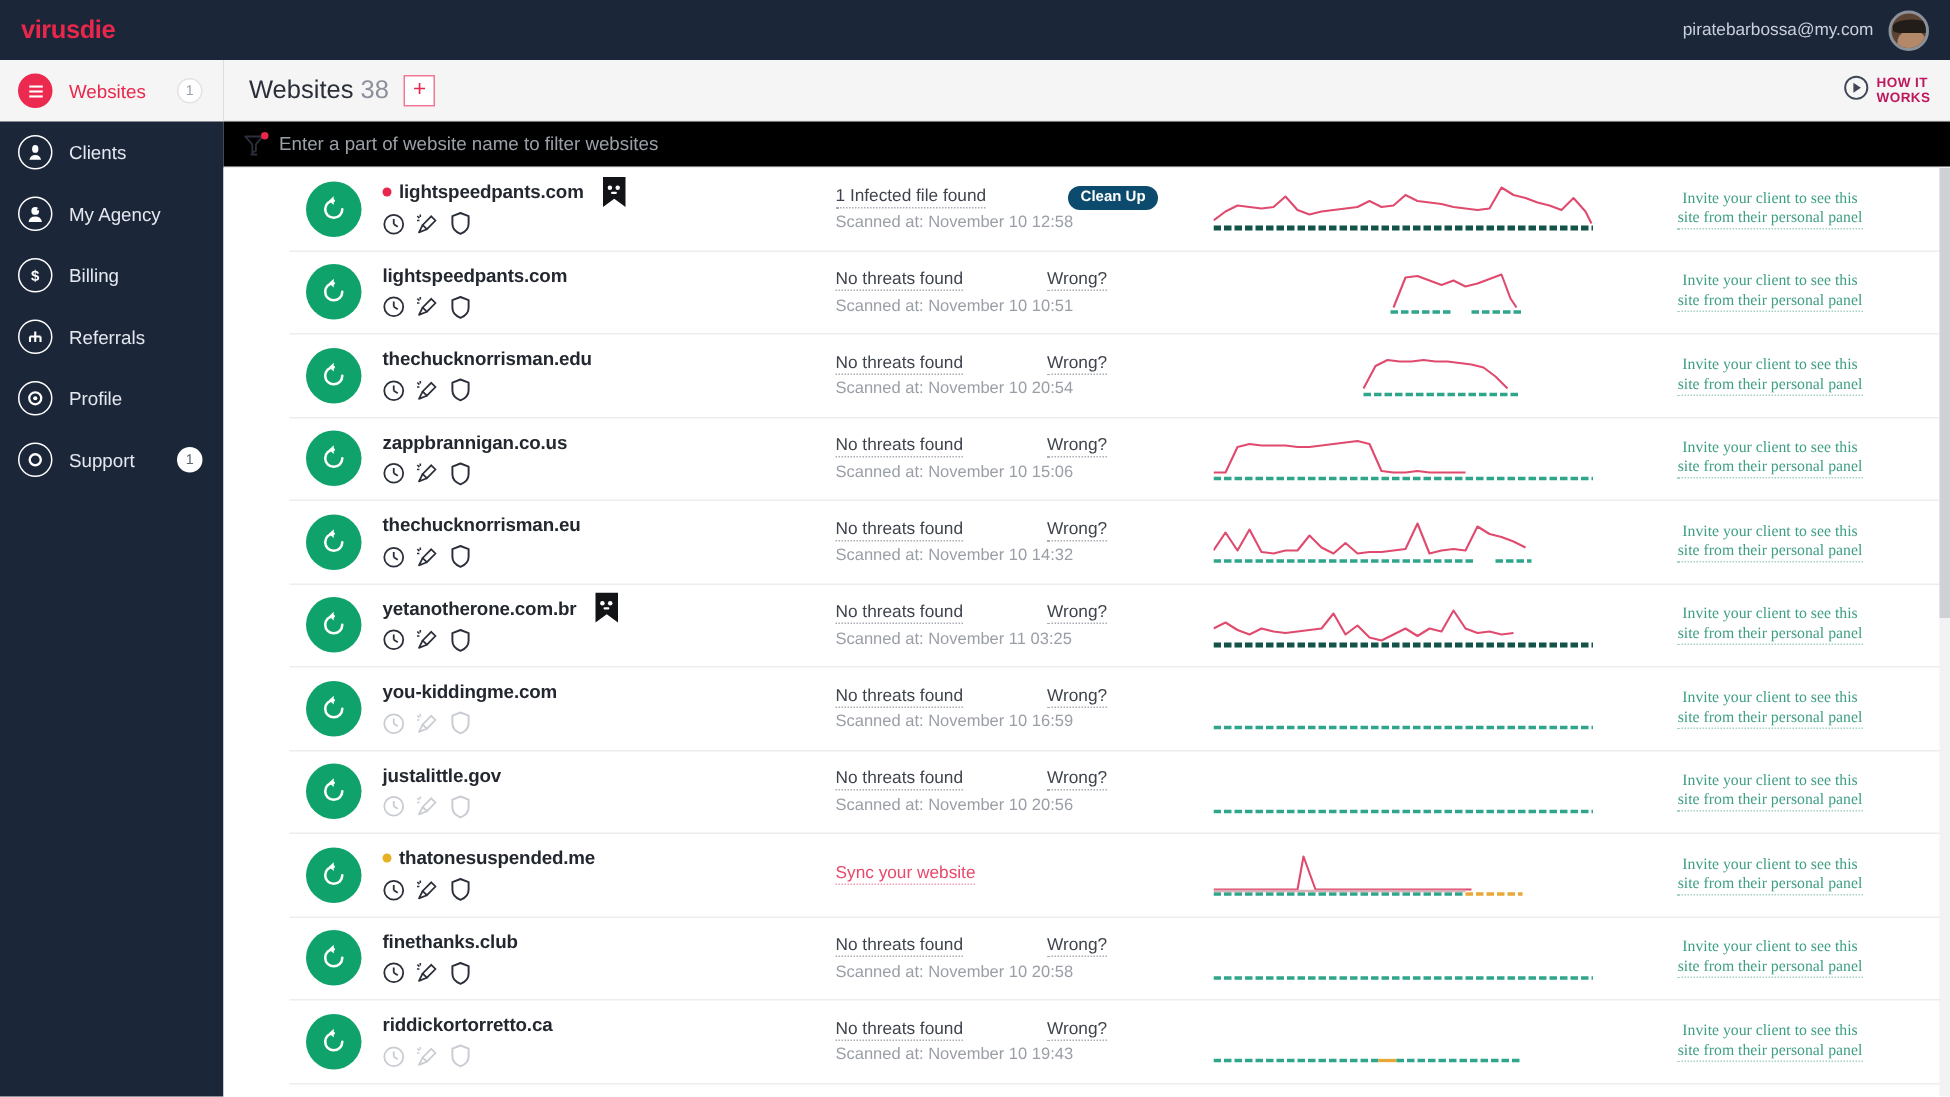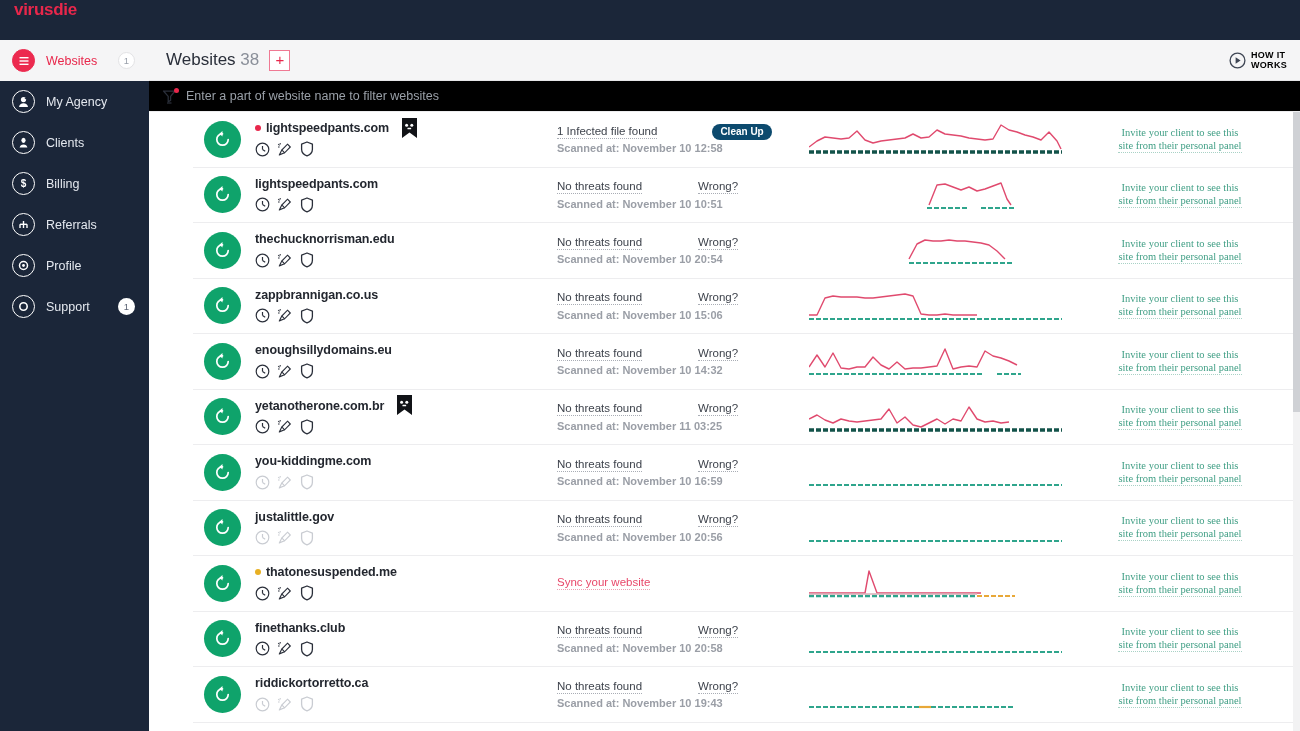--- a/index.html
+++ b/index.html
@@ -9,21 +9,21 @@
     overflow: hidden;
     font-family: "Liberation Sans", "DejaVu Sans", sans-serif;
     background: #ffffff;
   }
 
   
   .topbar {
     position: absolute; top: 0; left: 0;
     width: 1300px; height: 40px;
     background: #1b2639;
-    display: flex; align-items: flex-start;
+    display: flex; align-items: center;
   }
   .logo {
     margin-left: 14px;
     font-size: 17px; font-weight: bold;
     color: #e8274b;
     letter-spacing: -0.3px;
   }
   .topbar-right {
     margin-left: auto; margin-right: 14px;
     display: flex; align-items: center; gap: 10px;
@@ -104,22 +104,22 @@
   .add-btn {
     margin-left: 10px;
     width: 21px; height: 21px;
     border: 1.4px solid #ef7993;
     color: #e8274b; font-size: 15px; line-height: 18px;
     text-align: center; cursor: pointer;
     background: #fff;
   }
   .how-it-works {
     margin-left: auto; margin-right: 13px;
-    display: flex; align-items: center; gap: 5px;
-    color: #000000; cursor: pointer;
+    display: flex; gap: 5px;
+    color: #be185d; cursor: pointer;
   }
   .hiw-text {
     font-size: 9px; font-weight: bold; line-height: 10px;
     letter-spacing: 0.3px;
   }
 
   
   .filter-bar {
     position: absolute; top: 81px; left: 149px;
     width: 1151px; height: 31px;
@@ -212,21 +212,21 @@
     cursor: pointer;
   }
   .cleanup-badge {
     margin-left: 8px;
     background: #0c4a6e; color: #fff;
     font-size: 10px; font-weight: bold;
     padding: 2px 8px 3px; border-radius: 9px;
     line-height: 11px; cursor: pointer;
   }
   .scanned-at {
-    font-size: 11px; color: #9a9ea6; margin-top: 3px; font-weight: bold;
+    font-size: 11px; color: #9a9ea6; margin-top: 3px;
   }
 
   .spark-col {
     width: 260px; flex: 0 0 auto;
     display: flex; align-items: center; justify-content: center;
   }
   .spark-col svg { display: block; }
 
   .invite-col {
     width: 230px; flex: 0 0 auto;
@@ -252,52 +252,56 @@
   .scroll-thumb {
     position: absolute; top: 0; left: 0;
     width: 7px; height: 300px; background: #cfd1d5;
   }
 </style>
 </head>
 <body>
 
 <div class="topbar">
   <div class="logo">virusdie</div>
+  <div class="topbar-right">
+    <span class="user-email">piratebarbossa@my.com</span>
+    <div class="avatar"></div>
+  </div>
 </div>
 
 <div class="sidebar" id="sidebar">
     <div class="side-item active">
       <span class="side-ico">
         <svg width="12" height="12" viewBox="0 0 12 12">
           <rect x="1.5" y="2" width="9" height="1.4" fill="#ffffff"></rect>
           <rect x="1.5" y="5.3" width="9" height="1.4" fill="#ffffff"></rect>
           <rect x="1.5" y="8.6" width="9" height="1.4" fill="#ffffff"></rect>
         </svg>
       </span>
       <span class="side-label">Websites</span>
       <span class="side-badge">1</span>
     </div>
     <div class="side-item">
       <span class="side-ico">
         <svg width="13" height="13" viewBox="0 0 13 13">
+          <ellipse cx="6.5" cy="4.3" rx="2.1" ry="2.6" fill="#ffffff"></ellipse>
+          <path d="M2.6 11.5 A4 4 0 0 1 10.4 11.5 Z" fill="#ffffff"></path>
+        </svg>
+      </span>
+      <span class="side-label">Clients</span>
+    </div>
+    <div class="side-item">
+      <span class="side-ico">
+        <svg width="13" height="13" viewBox="0 0 13 13">
           <circle cx="6.5" cy="4.6" r="2.6" fill="#ffffff"></circle>
           <path d="M2 12 A4.6 4.6 0 0 1 11 12 Z" fill="#ffffff"></path>
           <circle cx="8.4" cy="3.6" r="0.7" fill="#1b2639"></circle>
         </svg>
       </span>
       <span class="side-label">My Agency</span>
-    </div>
-    <div class="side-item">
-      <span class="side-ico">
-        <svg width="13" height="13" viewBox="0 0 13 13">
-          <ellipse cx="6.5" cy="4.3" rx="2.1" ry="2.6" fill="#ffffff"></ellipse>
-          <path d="M2.6 11.5 A4 4 0 0 1 10.4 11.5 Z" fill="#ffffff"></path>
-        </svg>
-      </span>
-      <span class="side-label">Clients</span>
     </div>
     <div class="side-item">
       <span class="side-ico">
         <svg width="13" height="13" viewBox="0 0 13 13">
           <text x="6.5" y="10" font-size="10" font-weight="bold" fill="#ffffff" text-anchor="middle" font-family="Liberation Sans">$</text>
         </svg>
       </span>
       <span class="side-label">Billing</span>
     </div>
     <div class="side-item">
@@ -602,21 +606,21 @@
     <div class="row">
       <div class="rescan">
        <svg width="19" height="19" viewBox="0 0 19 19">
          <path d="M15.2 9.5 A5.7 5.7 0 1 1 9.5 3.8" fill="none" stroke="#ffffff" stroke-width="1.7" stroke-linecap="round"></path>
          <path d="M9.5 0.9 L9.5 6.6 L6.3 3.8 Z" fill="#ffffff"></path>
        </svg>
      </div>
      <div class="site-col">
        <div class="site-name-line">
 
-         <span class="site-name">enoughsillydomains.eu</span>
+         <span class="site-name">thechucknorrisman.eu</span>
 
        </div>
        <div class="site-icons">
     <span>
             <svg width="15" height="15" viewBox="0 0 15 15">
       <circle cx="7.5" cy="7.5" r="6.3" fill="none" stroke="#2a2f3a" stroke-width="1.2"></circle>
       <line x1="7.5" y1="7.5" x2="7.5" y2="4" stroke="#2a2f3a" stroke-width="1.2"></line>
       <line x1="7.5" y1="7.5" x2="10.2" y2="9.2" stroke="#2a2f3a" stroke-width="1.2"></line>
     </svg>
           </span>

